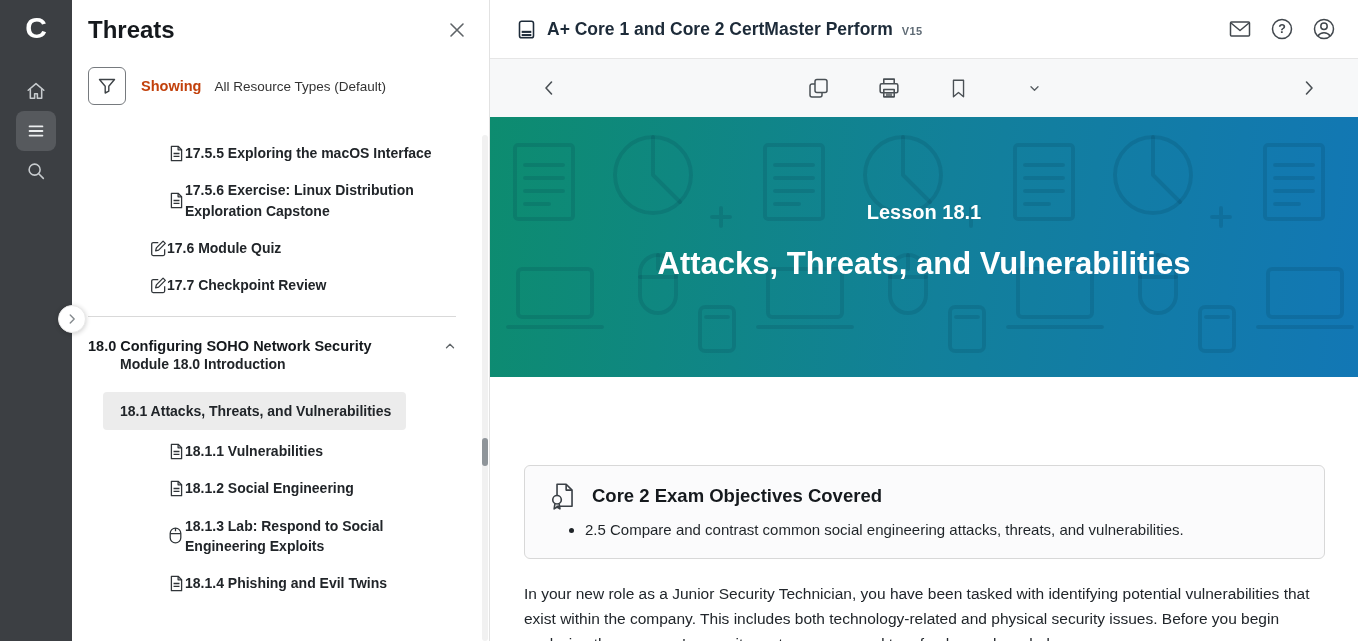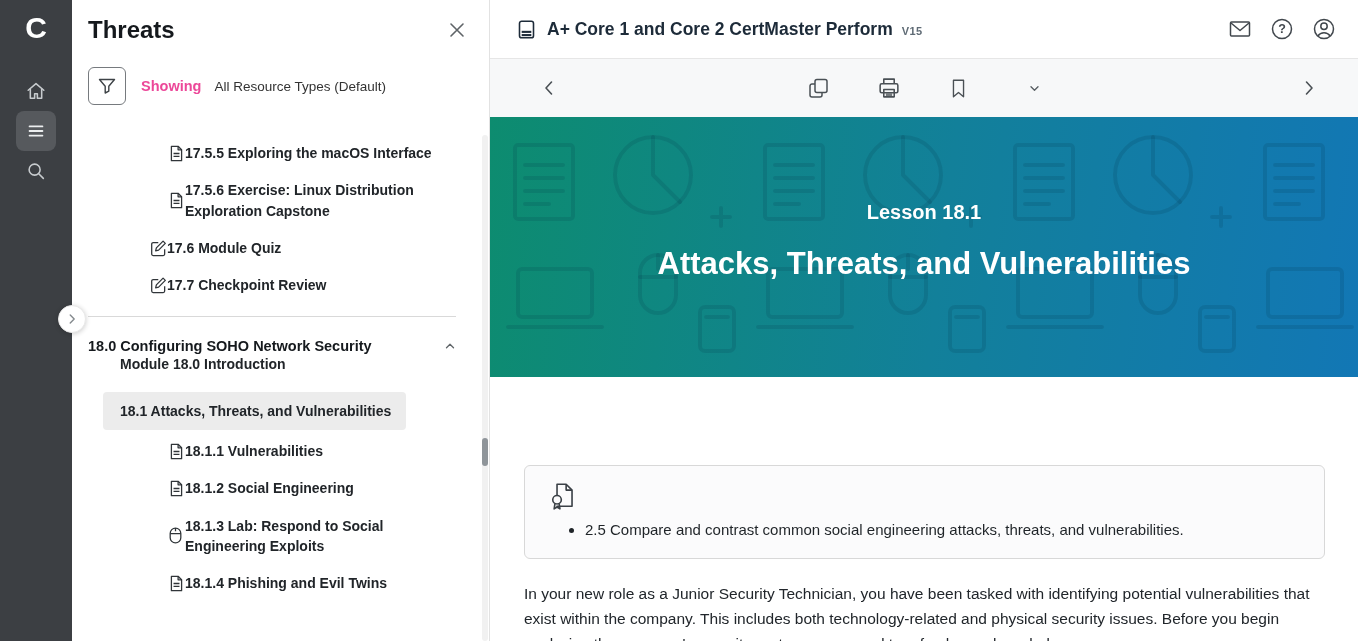--- a/index.html
+++ b/index.html
@@ -17,21 +17,21 @@
   .rail-btn { width:40px; height:40px; display:flex; align-items:center; justify-content:center; color:#c7cbce; border-radius:8px; cursor:pointer; }
   .rail-btn.active { background:#56595d; color:#eceeef; }
 
   
   .panel { width:418px; flex:none; position:relative; background:#fff; border-right:1px solid #e2e2e2; }
   .panel-header { display:flex; align-items:center; justify-content:space-between; padding:16px 22px 0 16px; }
   .panel-title { font-size:24px; font-weight:700; color:#15191d; }
   .panel-close { color:#5f6468; cursor:pointer; display:flex; }
   .filter-row { display:flex; align-items:center; margin:23px 0 0 16px; }
   .filter-btn { width:38px; height:38px; border:1px solid #767a7e; border-radius:6px; background:#fff; display:flex; align-items:center; justify-content:center; color:#3e4347; cursor:pointer; }
-  .showing { font-weight:700; font-size:14.5px; color:#ec4899; margin-left:15px; }
+  .showing { font-weight:700; font-size:14.5px; color:#c2410c; margin-left:15px; }
   .filter-value { font-size:13.5px; color:#333; margin-left:13px; }
 
   .tree { position:absolute; top:135px; left:0; right:10px; bottom:0; overflow:hidden; padding-top:8px; }
   .tree-item { display:flex; align-items:center; gap:0; margin-bottom:17px; font-size:14px; font-weight:600; color:#212529; cursor:pointer; }
   .tree-item .t-icon { flex:none; width:17px; height:17px; color:#303539; display:flex; }
   .tree-item .t-label { line-height:1.45; }
   .lv-a { padding-left:48px; }
   .lv-b { padding-left:78px; }
   .lv-c { padding-left:96px; }
   .lv-c .t-label { max-width:250px; }
@@ -332,20 +332,21 @@
       <div class="objectives">
         <div class="obj-head">
           <span class="obj-icon">
             <svg width="30" height="30" viewBox="0 0 28 28" fill="none" stroke="currentColor" stroke-width="1.5" stroke-linejoin="round">
                 <path d="M7 23.5h14.5V8.5L16 3H7.5v10"></path>
                 <path d="M16 3v5.5h5.5"></path>
                 <circle cx="7.5" cy="17.5" r="4"></circle>
                 <path d="M5.6 20.8 4.8 26l2.7-1.7L10.2 26l-.8-5.2"></path>
               </svg>
           </span>
+          <span class="obj-title">Core 2 Exam Objectives Covered</span>
         </div>
         <ul class="obj-list">
           <li>2.5 Compare and contrast common social engineering attacks, threats, and vulnerabilities.</li>
         </ul>
       </div>
       <p class="paragraph">In your new role as a Junior Security Technician, you have been tasked with identifying potential vulnerabilities that exist within the company. This includes both technology-related and physical security issues. Before you begin analyzing the company's security systems, you need to refresh your knowledge</p>
     </div>
 
   </main>
 </div>

